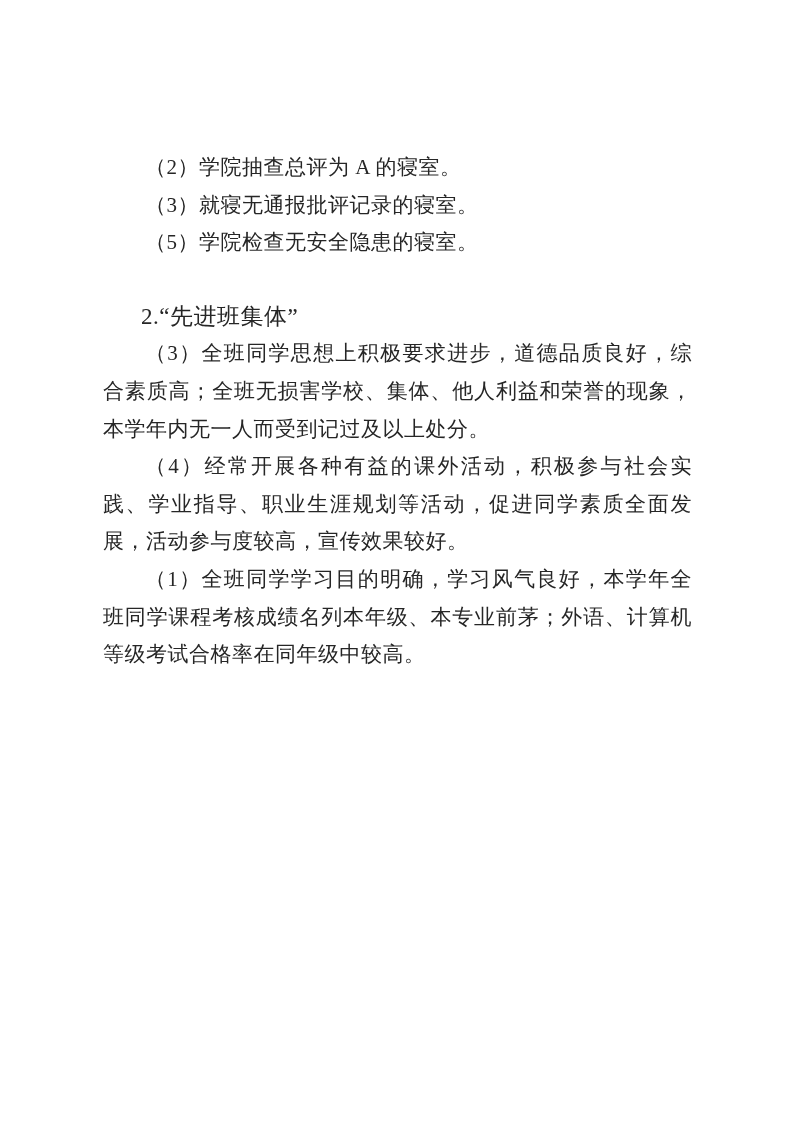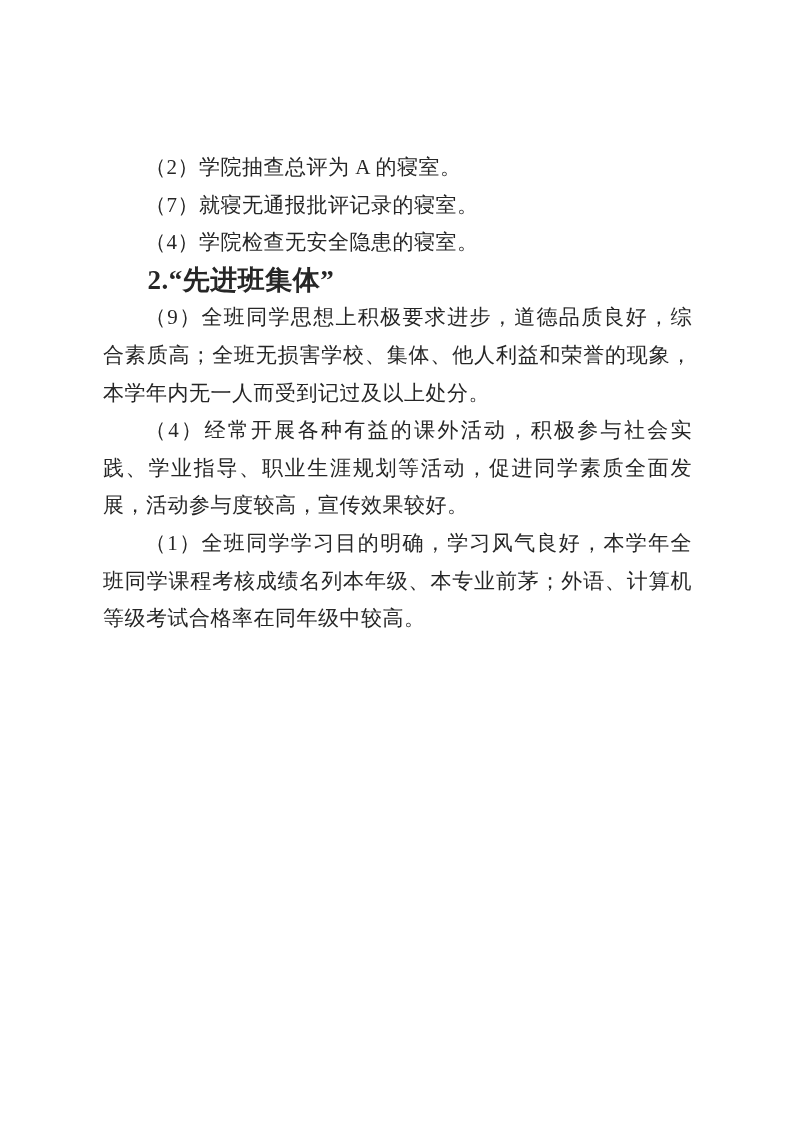--- a/index.html
+++ b/index.html
@@ -20,34 +20,35 @@
     color: #262626;
     font-size: 21px;
     line-height: 37.6px;
   }
   .body-text {
     text-align: justify;
     text-indent: 2em;
     letter-spacing: 0.5px;
   }
   .heading {
-    font-weight: bold;
-    font-size: 27px;
+    font-weight: normal;
+    font-size: 23px;
     line-height: 37.6px;
     text-indent: 1.65em;
     white-space: nowrap;
     letter-spacing: 0.5px;
+    margin-top: 36px;
   }
 </style>
 </head>
 <body>
 
 <div class="page">
   <div class="content">
     <p class="body-text">（2）学院抽查总评为 A 的寝室。</p>
-    <p class="body-text">（7）就寝无通报批评记录的寝室。</p>
-    <p class="body-text">（4）学院检查无安全隐患的寝室。</p>
+    <p class="body-text">（3）就寝无通报批评记录的寝室。</p>
+    <p class="body-text">（5）学院检查无安全隐患的寝室。</p>
     <h2 class="heading">2.“先进班集体”</h2>
-    <p class="body-text">（9）全班同学思想上积极要求进步，道德品质良好，综合素质高；全班无损害学校、集体、他人利益和荣誉的现象，本学年内无一人而受到记过及以上处分。</p>
+    <p class="body-text">（3）全班同学思想上积极要求进步，道德品质良好，综合素质高；全班无损害学校、集体、他人利益和荣誉的现象，本学年内无一人而受到记过及以上处分。</p>
     <p class="body-text">（4）经常开展各种有益的课外活动，积极参与社会实践、学业指导、职业生涯规划等活动，促进同学素质全面发展，活动参与度较高，宣传效果较好。</p>
     <p class="body-text">（1）全班同学学习目的明确，学习风气良好，本学年全班同学课程考核成绩名列本年级、本专业前茅；外语、计算机等级考试合格率在同年级中较高。</p>
   </div>
 </div>
 
 </body></html>

